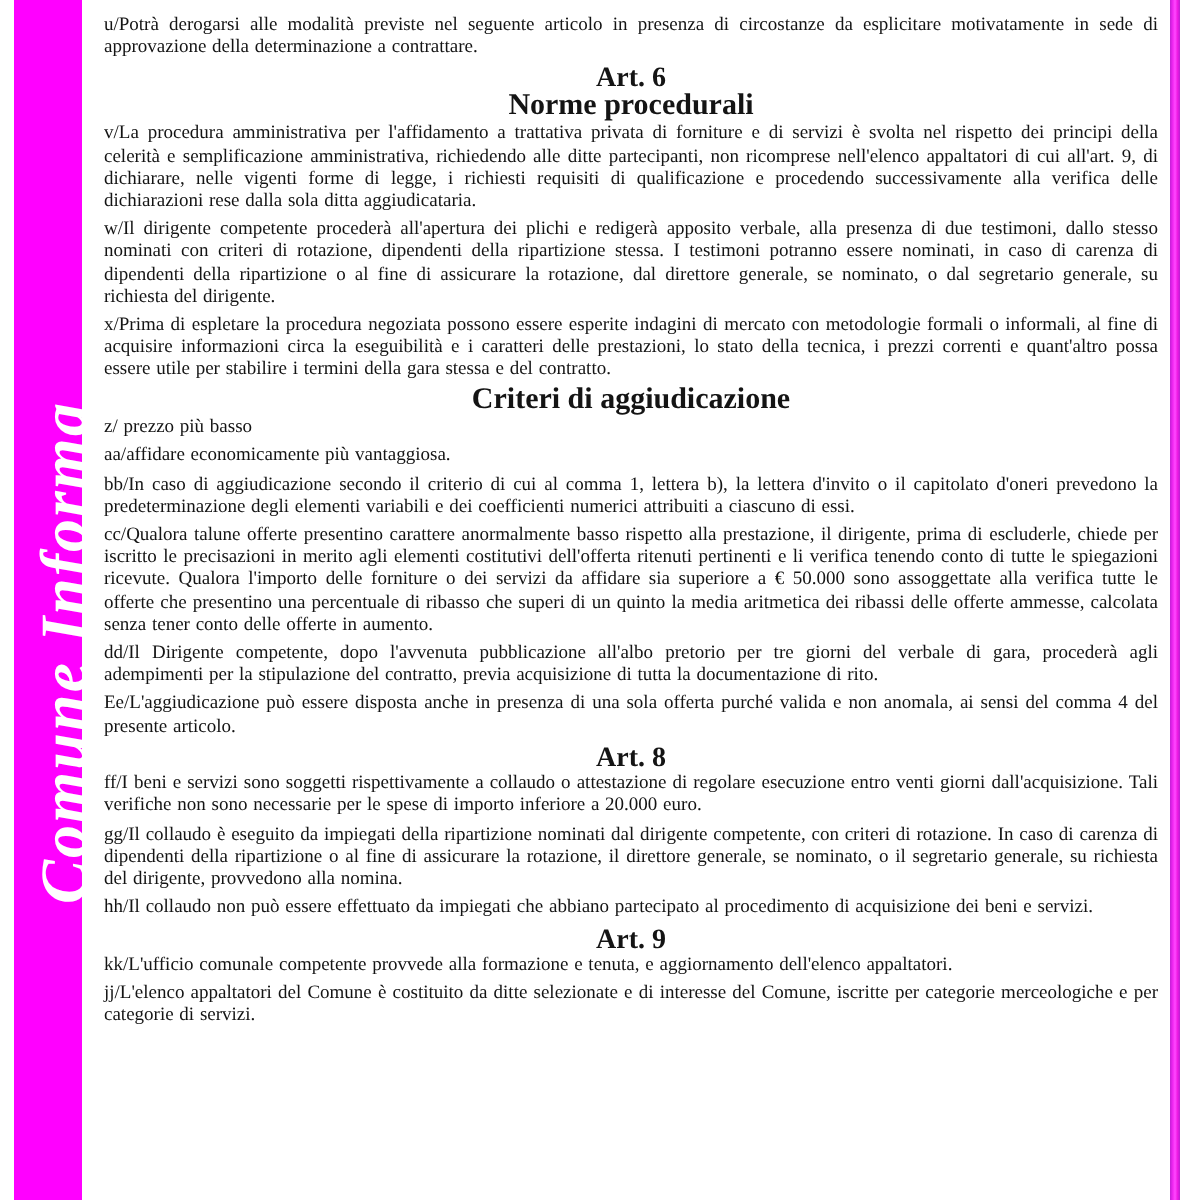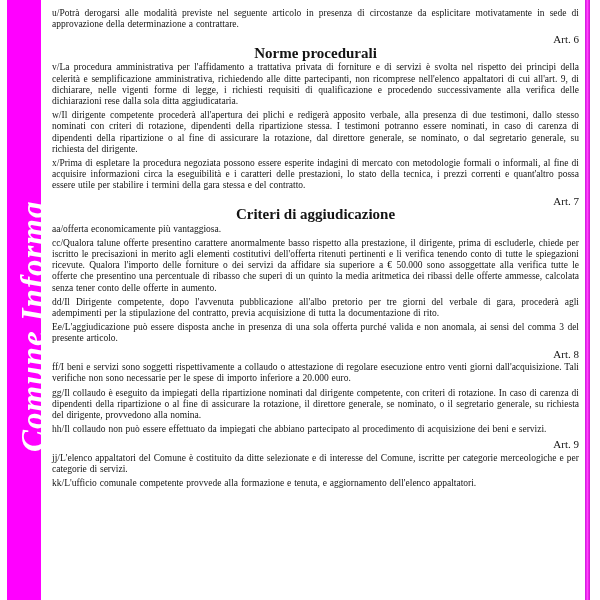--- a/index.html
+++ b/index.html
@@ -58,23 +58,23 @@
     font-size: 9.5px;
     line-height: 11.2px;
     text-align: justify;
   }
   .content p {
     margin: 0 0 3px 0;
     word-spacing: 0.5px;
   }
   .art-number {
     margin: 4px 0 2px 0;
-    text-align: right;
-    font-weight: 400;
-    font-size: 11px;
+    text-align: center;
+    font-weight: 700;
+    font-size: 14px;
     line-height: 11.5px;
   }
   .art-title {
     margin: 0 0 3px 0;
     text-align: center;
     font-weight: 700;
     font-size: 15px;
     line-height: 11.5px;
   }
 </style>
@@ -92,30 +92,31 @@
   <div class="content">
 
     <p>u/Potrà derogarsi alle modalità previste nel seguente articolo in presenza di circostanze da esplicitare motivatamente in sede di approvazione della determinazione a contrattare.</p>
 
     <div class="art-number">Art. 6</div>
     <div class="art-title">Norme procedurali</div>
     <p>v/La procedura amministrativa per l'affidamento a trattativa privata di forniture e di servizi è svolta nel rispetto dei principi della celerità e semplificazione amministrativa, richiedendo alle ditte partecipanti, non ricomprese nell'elenco appaltatori di cui all'art. 9, di dichiarare, nelle vigenti forme di legge, i richiesti requisiti di qualificazione e procedendo successivamente alla verifica delle dichiarazioni rese dalla sola ditta aggiudicataria.</p>
     <p>w/Il dirigente competente procederà all'apertura dei plichi e redigerà apposito verbale, alla presenza di due testimoni, dallo stesso nominati con criteri di rotazione, dipendenti della ripartizione stessa. I testimoni potranno essere nominati, in caso di carenza di dipendenti della ripartizione o al fine di assicurare la rotazione, dal direttore generale, se nominato, o dal segretario generale, su richiesta del dirigente.</p>
     <p>x/Prima di espletare la procedura negoziata possono essere esperite indagini di mercato con metodologie formali o informali, al fine di acquisire informazioni circa la eseguibilità e i caratteri delle prestazioni, lo stato della tecnica, i prezzi correnti e quant'altro possa essere utile per stabilire i termini della gara stessa e del contratto.</p>
 
-    <div class="art-number">Art. 7</div>
     <div class="art-title">Criteri di aggiudicazione</div>
-    <p>aa/offerta economicamente più vantaggiosa.</p>
+    <p>z/ prezzo più basso</p>
+    <p>aa/affidare economicamente più vantaggiosa.</p>
+    <p>bb/In caso di aggiudicazione secondo il criterio di cui al comma 1, lettera b), la lettera d'invito o il capitolato d'oneri prevedono la predeterminazione degli elementi variabili e dei coefficienti numerici attribuiti a ciascuno di essi.</p>
     <p>cc/Qualora talune offerte presentino carattere anormalmente basso rispetto alla prestazione, il dirigente, prima di escluderle, chiede per iscritto le precisazioni in merito agli elementi costitutivi dell'offerta ritenuti pertinenti e li verifica tenendo conto di tutte le spiegazioni ricevute. Qualora l'importo delle forniture o dei servizi da affidare sia superiore a € 50.000 sono assoggettate alla verifica tutte le offerte che presentino una percentuale di ribasso che superi di un quinto la media aritmetica dei ribassi delle offerte ammesse, calcolata senza tener conto delle offerte in aumento.</p>
     <p>dd/Il Dirigente competente, dopo l'avvenuta pubblicazione all'albo pretorio per tre giorni del verbale di gara, procederà agli adempimenti per la stipulazione del contratto, previa acquisizione di tutta la documentazione di rito.</p>
-    <p>Ee/L'aggiudicazione può essere disposta anche in presenza di una sola offerta purché valida e non anomala, ai sensi del comma 3 del presente articolo.</p>
+    <p>Ee/L'aggiudicazione può essere disposta anche in presenza di una sola offerta purché valida e non anomala, ai sensi del comma 4 del presente articolo.</p>
 
     <div class="art-number">Art. 8</div>
     <p>ff/I beni e servizi sono soggetti rispettivamente a collaudo o attestazione di regolare esecuzione entro venti giorni dall'acquisizione. Tali verifiche non sono necessarie per le spese di importo inferiore a 20.000 euro.</p>
     <p>gg/Il collaudo è eseguito da impiegati della ripartizione nominati dal dirigente competente, con criteri di rotazione. In caso di carenza di dipendenti della ripartizione o al fine di assicurare la rotazione, il direttore generale, se nominato, o il segretario generale, su richiesta del dirigente, provvedono alla nomina.</p>
     <p>hh/Il collaudo non può essere effettuato da impiegati che abbiano partecipato al procedimento di acquisizione dei beni e servizi.</p>
 
     <div class="art-number">Art. 9</div>
+    <p>kk/L'ufficio comunale competente provvede alla formazione e tenuta, e aggiornamento dell'elenco appaltatori.</p>
     <p>jj/L'elenco appaltatori del Comune è costituito da ditte selezionate e di interesse del Comune, iscritte per categorie merceologiche e per categorie di servizi.</p>
-    <p>kk/L'ufficio comunale competente provvede alla formazione e tenuta, e aggiornamento dell'elenco appaltatori.</p>
 
   </div>
 </div>
 
 </body></html>

